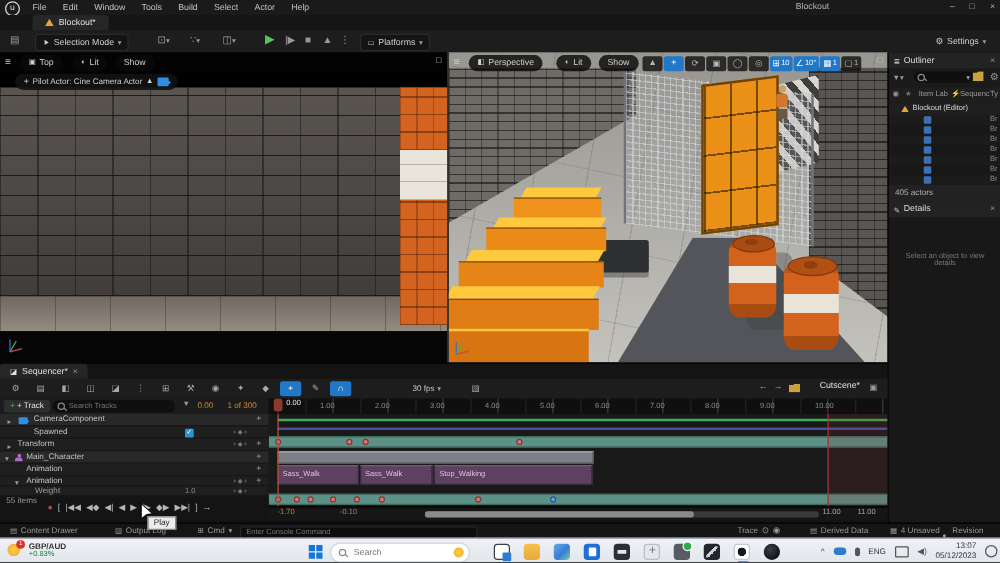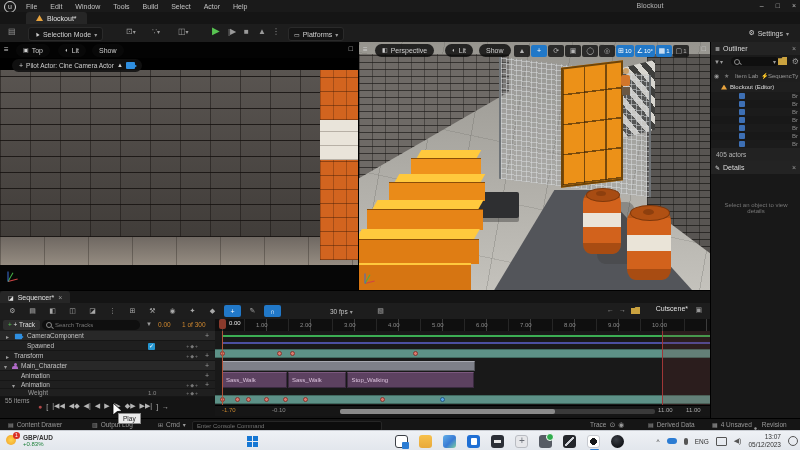--- a/index.html
+++ b/index.html
@@ -592,20 +592,25 @@
         <div class="tile tb-folder"></div>
         <div class="tile tb-photos"></div>
         <div class="tile tb-store"></div>
         <div class="tile tb-dark"></div>
         <div class="tile tb-plus"></div>
         <div class="tile tb-badge"></div>
         <div class="tile tb-tool"></div>
         <div class="tile tb-unreal"></div>
         <div class="tile tb-round"></div>
       </div>
+    <div class="abs" style="left:264px;top:3px;width:110px;height:14px;background:#fff;border:1px solid #d0d4da;border-radius:8px;z-index:5;">
+      <span class="lens" style="position:absolute;left:6px;top:4px;"></span>
+      <input style="position: absolute; left: 16px; top: 0px; width: 64px; height: 13px; border: none; background: transparent; font-size: 7px; color: rgb(85, 85, 85);" placeholder="Search">
+      <span style="position:absolute;right:4px;top:3px;width:8px;height:8px;border-radius:50%;background:radial-gradient(#ffd34d,#ef9f25);"></span>
+    </div>
     <div class="abs" style="right:2px;top:0;height:20px;display:flex;gap:7px;align-items:center;font-size:6.5px;color:#333;">
       <span>^</span>
       <span style="width:10px;height:6px;border-radius:3px;background:#2b7cd3;"></span>
       <span style="width:4px;height:7px;border-radius:2px;background:#555;"></span>
       <span>ENG</span>
       <span style="width:9px;height:7px;border:1px solid #555;border-radius:1px;"></span>
       <span style="font-size:7px;color:#555;">◀)</span>
       <div style="display:flex;flex-direction:column;align-items:flex-end;line-height:8px;">
         <span>13:07</span>
         <span>05/12/2023</span>

